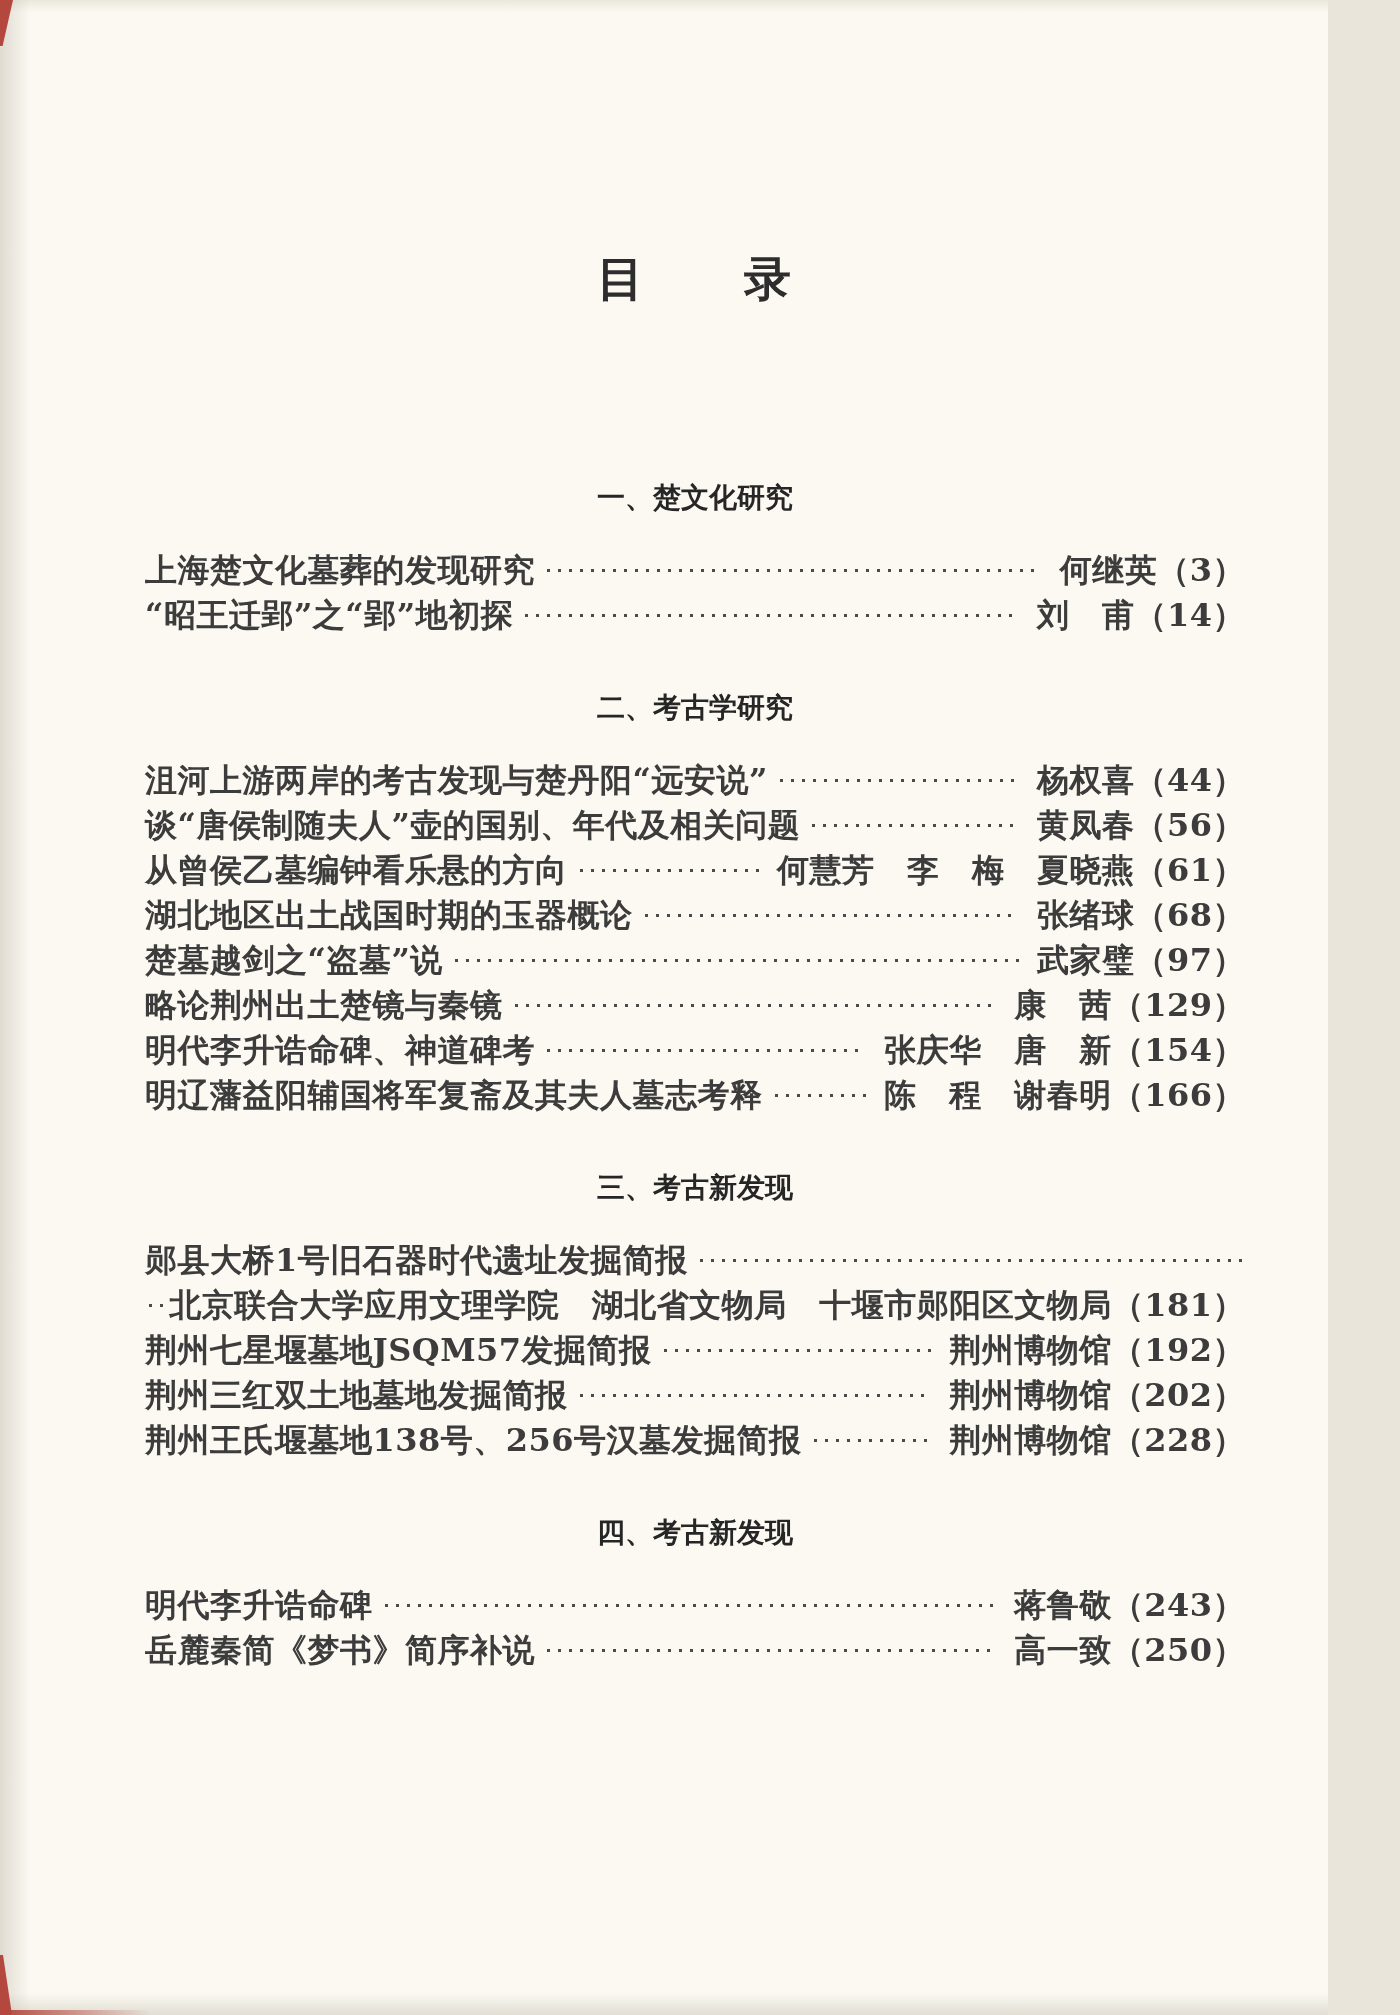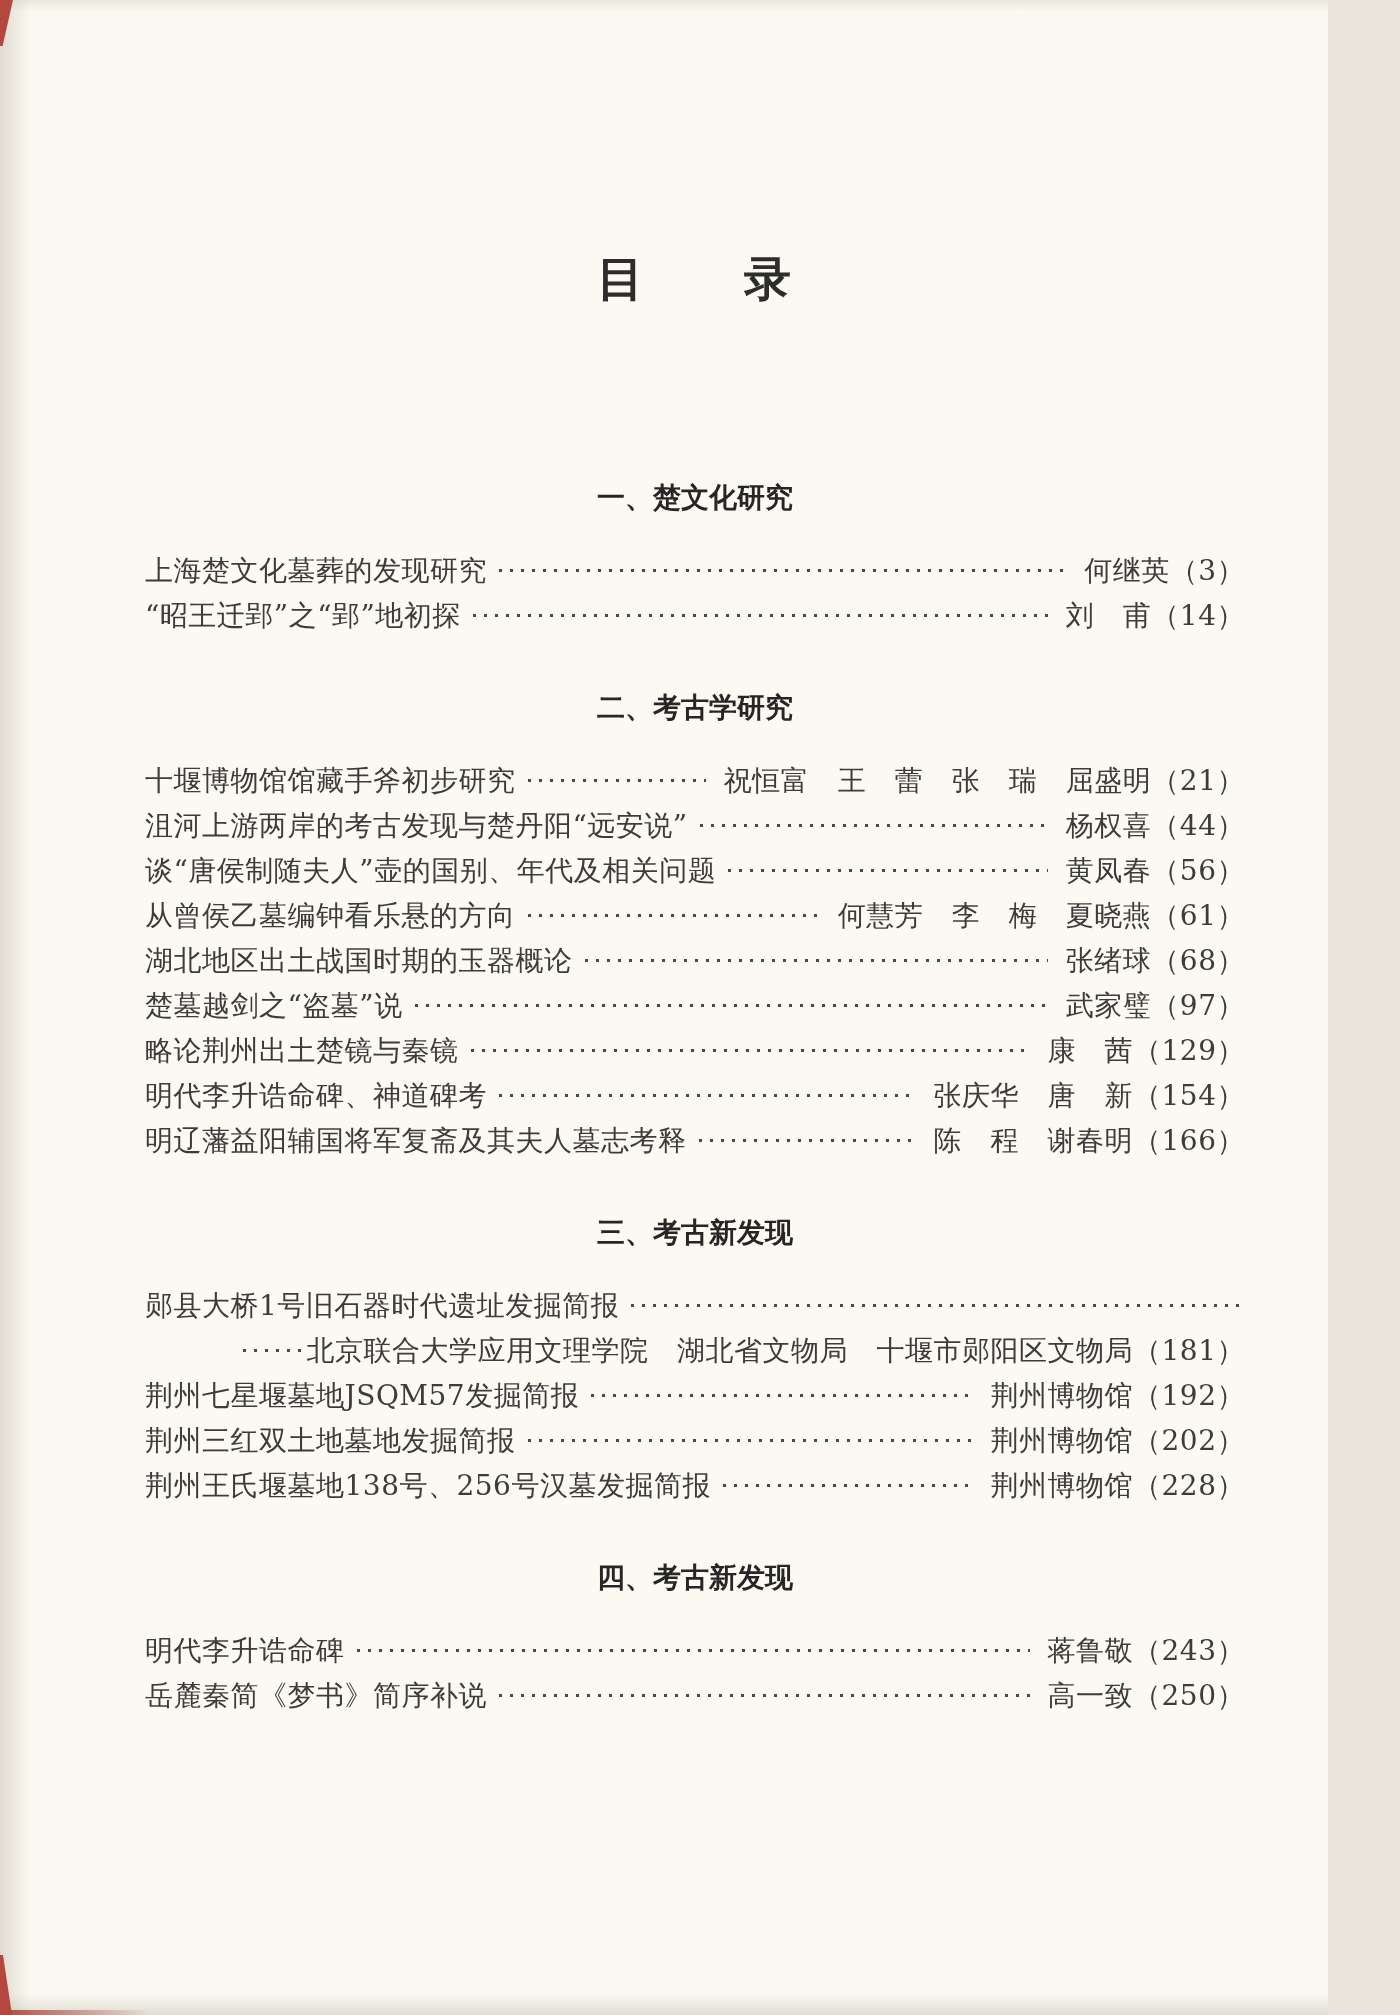--- a/index.html
+++ b/index.html
@@ -77,24 +77,25 @@
     font-weight: 700;
     color: var(--heading_ink, #262626);
     font-family: "DejaVu Sans", "Liberation Sans", sans-serif;
   }
   .section-heading.first-heading { margin-top: 168px; }
 
   .entry {
     display: flex;
     align-items: center;
     height: 45px;
-    font-size: 28px;
+    font-size: 32px;
     color: var(--ink, #3c3c3c);
     letter-spacing: 0.5px;
     white-space: nowrap;
+    font-weight: bold;
   }
   .etitle { flex: 0 0 auto; }
   .leader {
     flex: 1 1 auto;
     align-self: stretch;
     margin-left: 8px;
     margin-right: 2px;
     min-width: 0;
     background-image: radial-gradient(circle, var(--dot_ink, #4a4a4a) 1.7px, rgba(0,0,0,0) 2px);
     background-size: 11px 45px;
@@ -139,26 +140,20 @@
     </div>
     <div class="entry">
       <span class="etitle">“昭王迁郢”之“郢”地初探</span>
       <span class="leader"></span>
       <span class="eauthors">刘　甫</span>
       <span class="epage">（14）</span>
     </div>
 
     <h2 class="section-heading">二、考古学研究</h2>
     <div class="entry">
-      <span class="etitle">十堰博物馆馆藏手斧初步研究</span>
-      <span class="leader"></span>
-      <span class="eauthors">祝恒富　王　蕾　张　瑞　屈盛明</span>
-      <span class="epage">（21）</span>
-    </div>
-    <div class="entry">
       <span class="etitle">沮河上游两岸的考古发现与楚丹阳“远安说”</span>
       <span class="leader"></span>
       <span class="eauthors">杨权喜</span>
       <span class="epage">（44）</span>
     </div>
     <div class="entry">
       <span class="etitle">谈“唐侯制随夫人”壶的国别、年代及相关问题</span>
       <span class="leader"></span>
       <span class="eauthors">黄凤春</span>
       <span class="epage">（56）</span>

